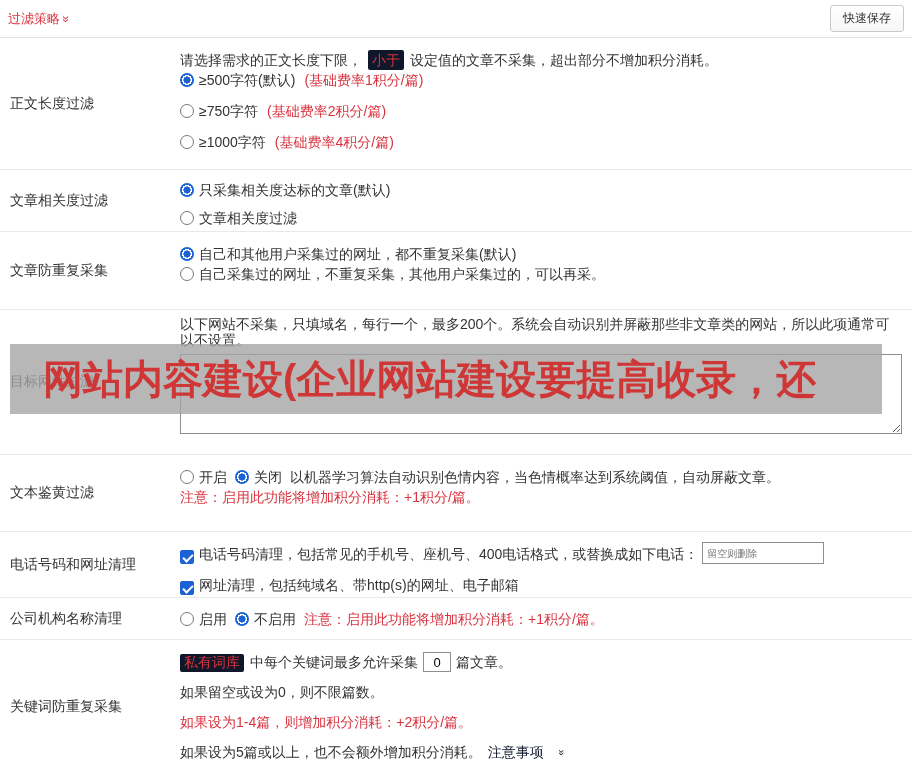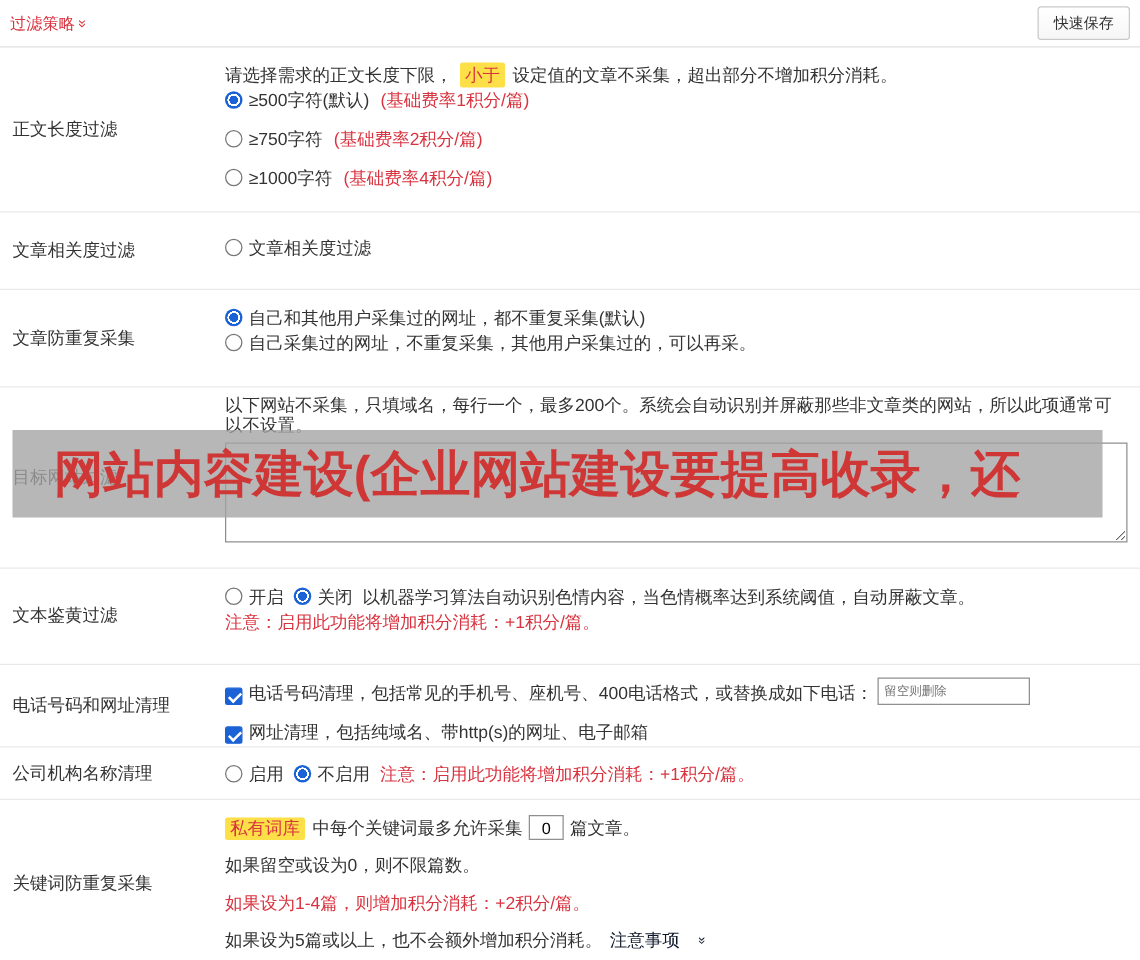--- a/index.html
+++ b/index.html
@@ -21,21 +21,21 @@
   .radio{width:14px;height:14px;border:1px solid #777;border-radius:50%;display:inline-block;
          background:#fff;flex:0 0 14px}
   .radio.checked{border:none;background:radial-gradient(circle,#1b62d6 0 3.5px,#fff 3.6px 5px,#1b62d6 5.1px 7px)}
   .checkbox{width:14px;height:14px;border:1px solid #777;border-radius:2px;display:inline-block;
             background:#fff;position:relative;flex:0 0 14px}
   .checkbox.checked{background:#1b62d6;border-color:#1b62d6}
   .checkbox.checked::after{content:"";position:absolute;left:4px;top:1px;width:4px;height:8px;
             border:solid #fff;border-width:0 2px 2px 0;transform:rotate(45deg)}
   .fee{color:#d9333f;margin-left:4px}
   .red{color:#d9333f}
-  .hl{background:#fde047;color:#d9333f;padding:0 4px;margin:0 6px;border-radius:2px;display:inline-block}
+  .hl{background:#0f172a;color:#d9333f;padding:0 4px;margin:0 6px;border-radius:2px;display:inline-block}
   .blue-link{color:#0f172a;cursor:pointer;display:inline-flex;align-items:center;gap:14px}
   .blue-link .chev{font-size:11px}
   textarea.exclude{display:block;width:100%;height:80px;border:1px solid #8f8f8f;margin-top:6px;
             resize:vertical;font:inherit;padding:3px 5px;background:#fff}
   .text-input{width:122px;height:22px;border:1px solid #8f8f8f;padding:0 4px;font-size:10px;
             color:#333;font-family:inherit;margin-left:4px}
   .count-input{width:28px;height:20px;border:1px solid #8f8f8f;text-align:center;font-size:13px;
             margin:0 5px;font-family:inherit}
   .overlay{position:absolute;left:10px;top:344px;width:872px;height:70px;
            background:rgba(163,163,163,.78);display:flex;align-items:center;overflow:hidden}
@@ -78,20 +78,24 @@
         <span class="radio"></span>
         <span>≥1000字符</span>
         <span class="fee">(基础费率4积分/篇)</span>
       </div>
     </div>
   </div>
 
   <div class="row" style="height:62px">
     <div class="row-label">文章相关度过滤</div>
     <div class="row-content" style="padding-top:10px">
+      <div class="opt line">
+        <span class="radio checked"></span>
+        <span>只采集相关度达标的文章(默认)</span>
+      </div>
       <div class="opt line mt8">
         <span class="radio"></span>
         <span>文章相关度过滤</span>
       </div>
     </div>
   </div>
 
   <div class="row" style="height:78px">
     <div class="row-label">文章防重复采集</div>
     <div class="row-content" style="padding-top:12px">

